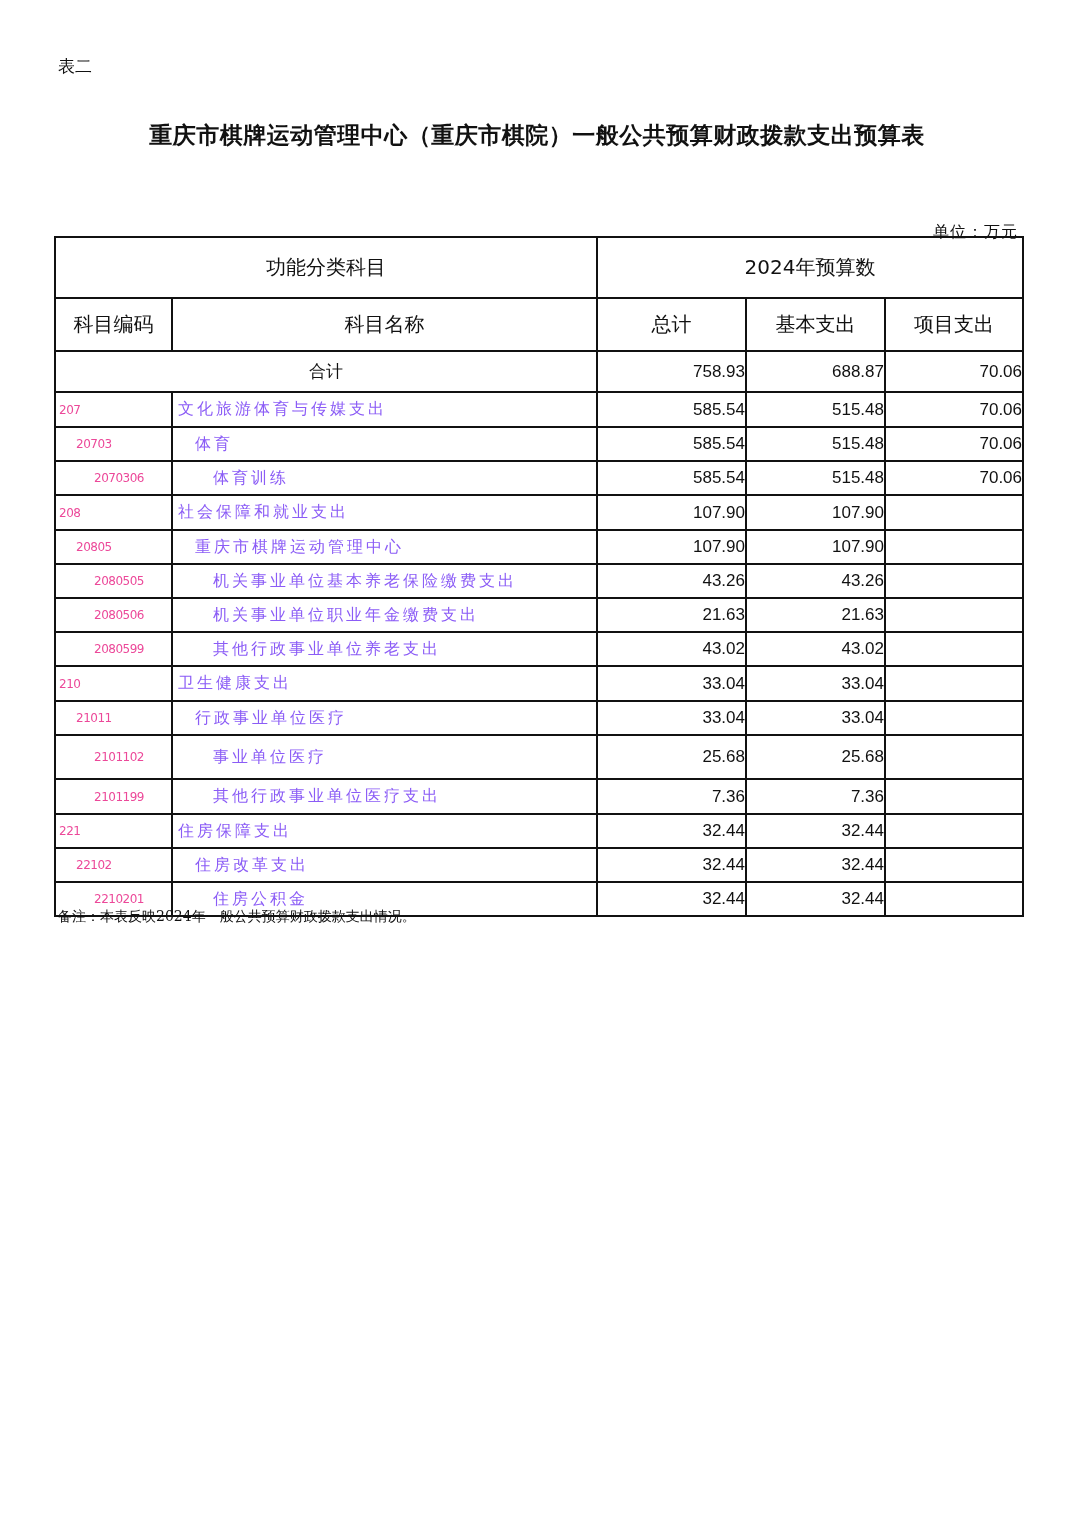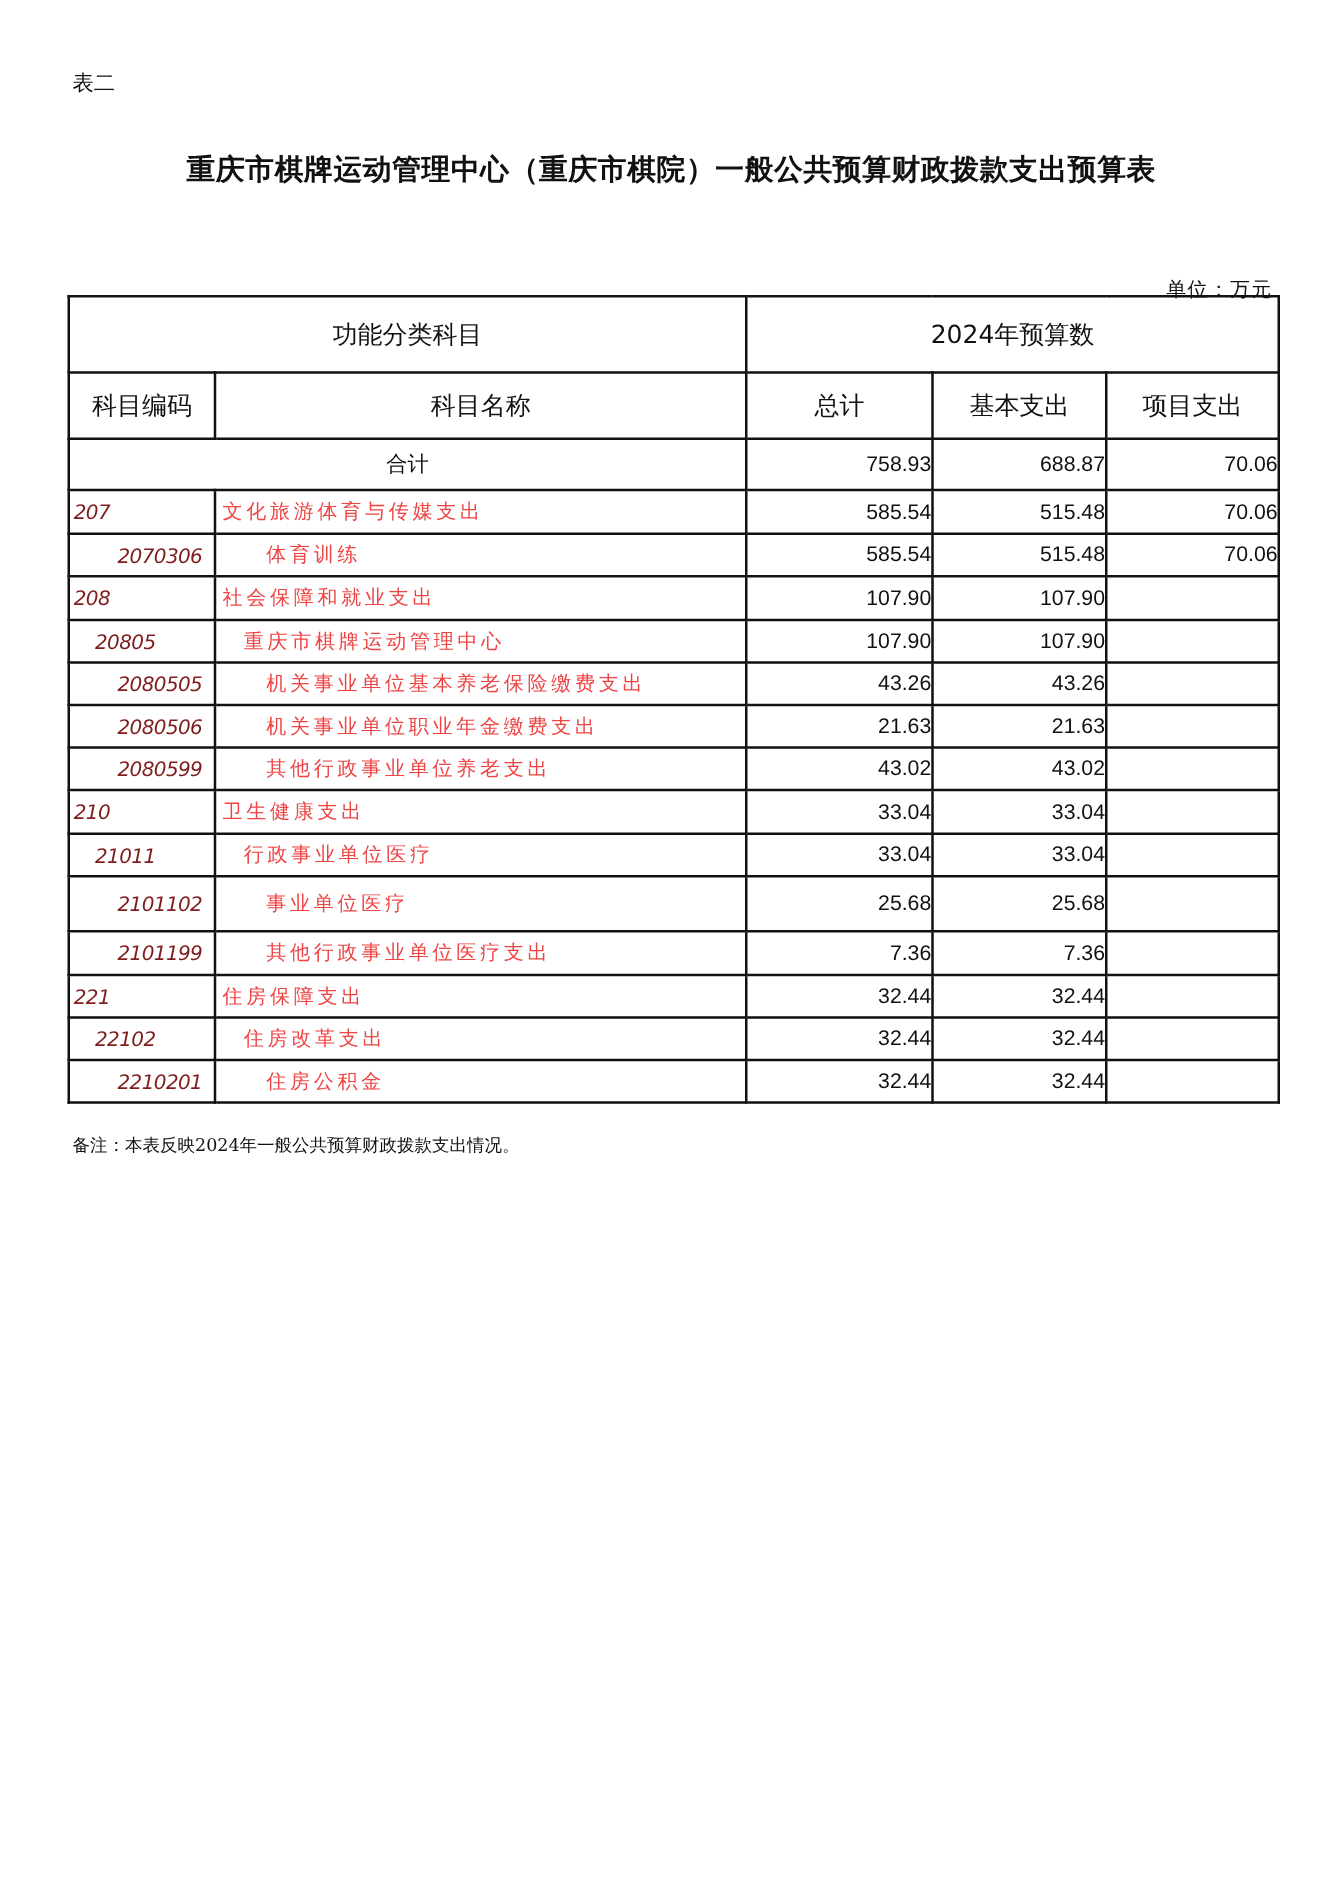--- a/index.html
+++ b/index.html
@@ -35,27 +35,26 @@
   tr.h2 th { height: 51px; }
   tr.total td { height: 39px; }
   td.total-label {
     text-align: center; font-size: 17px; font-family: "DejaVu Serif", serif;
   }
   td.num {
     text-align: right; padding-right: 2px;
     font-family: "Liberation Sans", sans-serif; font-size: 17px;
   }
   td.code {
-    font-family: "DejaVu Sans", sans-serif; font-size: 16px; letter-spacing: -0.5px;
-    color: #7f1d1d;
-    font-style: italic;
+    font-family: "DejaVu Sans", sans-serif; font-size: 12px; letter-spacing: -0.5px;
+    color: #ec4899;
   }
   td.name {
     font-family: Liberation Mono, monospace; font-size: 16px; letter-spacing: 3px;
-    color: #ef4444;
+    color: #8b5cf6;
   }
   tr.data td { height: 32px; }
   .lvl1 { padding-left: 3px !important; }
   .lvl2 { padding-left: 20px !important; }
   .lvl3 { padding-left: 38px !important; }
   .nlvl1 { padding-left: 5px !important; }
   .nlvl2 { padding-left: 22px !important; }
   .nlvl3 { padding-left: 40px !important; }
   .note {
     position: absolute; left: 58px; top: 908px; font-size: 14px;
@@ -98,20 +97,27 @@
       <td class="num">70.06</td>
     </tr>
   <tr class="data" style="height: 35px;">
         <td class="code lvl1">207</td>
         <td class="name nlvl1">文化旅游体育与传媒支出</td>
         <td class="num">585.54</td>
         <td class="num">515.48</td>
         <td class="num">70.06</td>
       </tr>
       <tr class="data" style="height: 33px;">
+        <td class="code lvl2">20703</td>
+        <td class="name nlvl2">体育</td>
+        <td class="num">585.54</td>
+        <td class="num">515.48</td>
+        <td class="num">70.06</td>
+      </tr>
+      <tr class="data" style="height: 33px;">
         <td class="code lvl3">2070306</td>
         <td class="name nlvl3">体育训练</td>
         <td class="num">585.54</td>
         <td class="num">515.48</td>
         <td class="num">70.06</td>
       </tr>
       <tr class="data" style="height: 35px;">
         <td class="code lvl1">208</td>
         <td class="name nlvl1">社会保障和就业支出</td>
         <td class="num">107.90</td>

